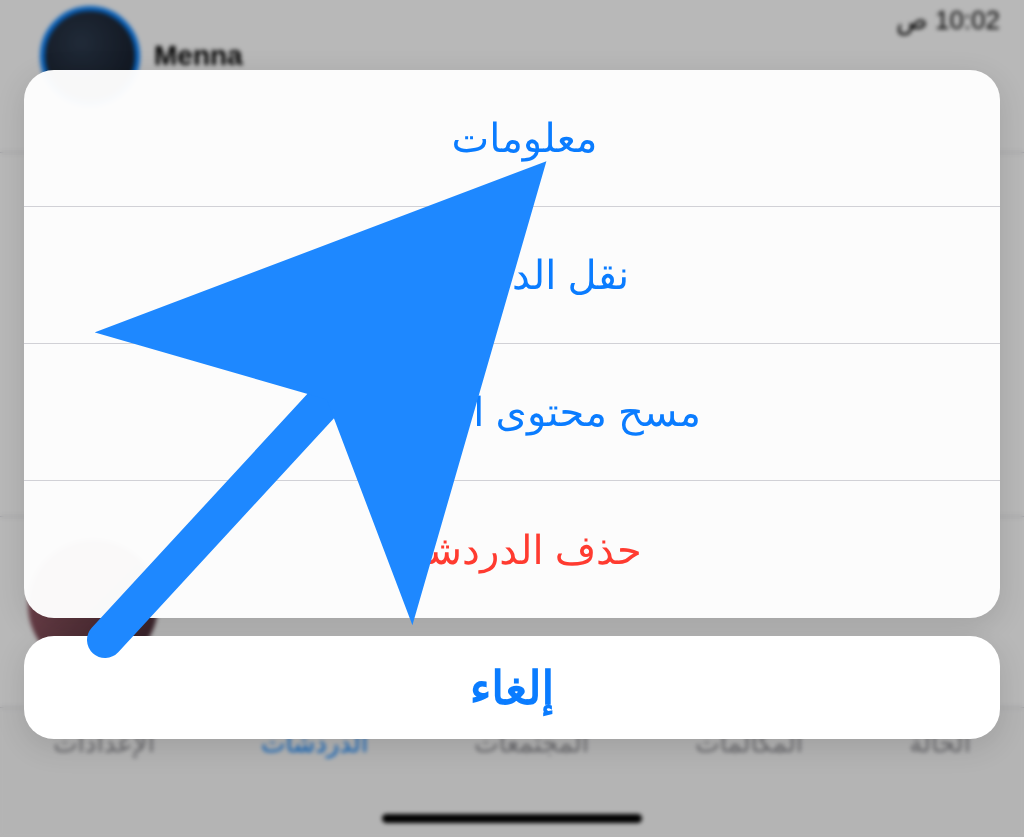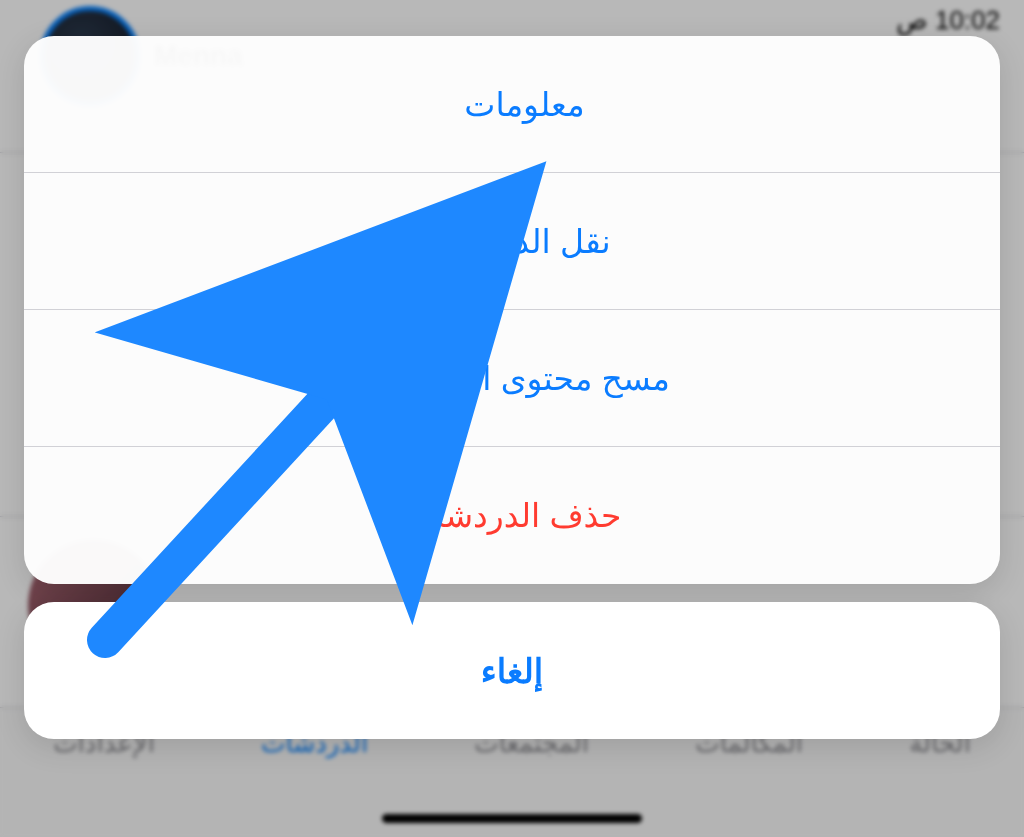--- a/index.html
+++ b/index.html
@@ -103,40 +103,40 @@
     border-radius: 30px;
     overflow: hidden;
     margin-bottom: 18px;
     box-shadow: 0 8px 30px rgba(0,0,0,0.12);
   }
   .sheet-row {
     height: 137px;
     display: flex;
     align-items: center;
     justify-content: center;
-    font-size: 33px;
+    font-size: 40px;
     color: #0a7cff;
     font-weight: 500;
     border-bottom: 1px solid #d1d1d6;
     cursor: pointer;
     padding-left: 25px;
   }
   .sheet-row:last-child { border-bottom: none; }
   .sheet-row.destructive { color: #ff3b30; }
   .cancel-sheet {
     background: #ffffff;
     border-radius: 30px;
     box-shadow: 0 8px 30px rgba(0,0,0,0.12);
   }
   .cancel-row {
-    height: 137px;
+    height: 103px;
     display: flex;
     align-items: center;
     justify-content: center;
-    font-size: 34px;
+    font-size: 46px;
     color: #0a7cff;
     font-weight: 700;
     cursor: pointer;
   }
 
   
   .arrow-anno {
     position: absolute;
     pointer-events: none;
     z-index: 50;

